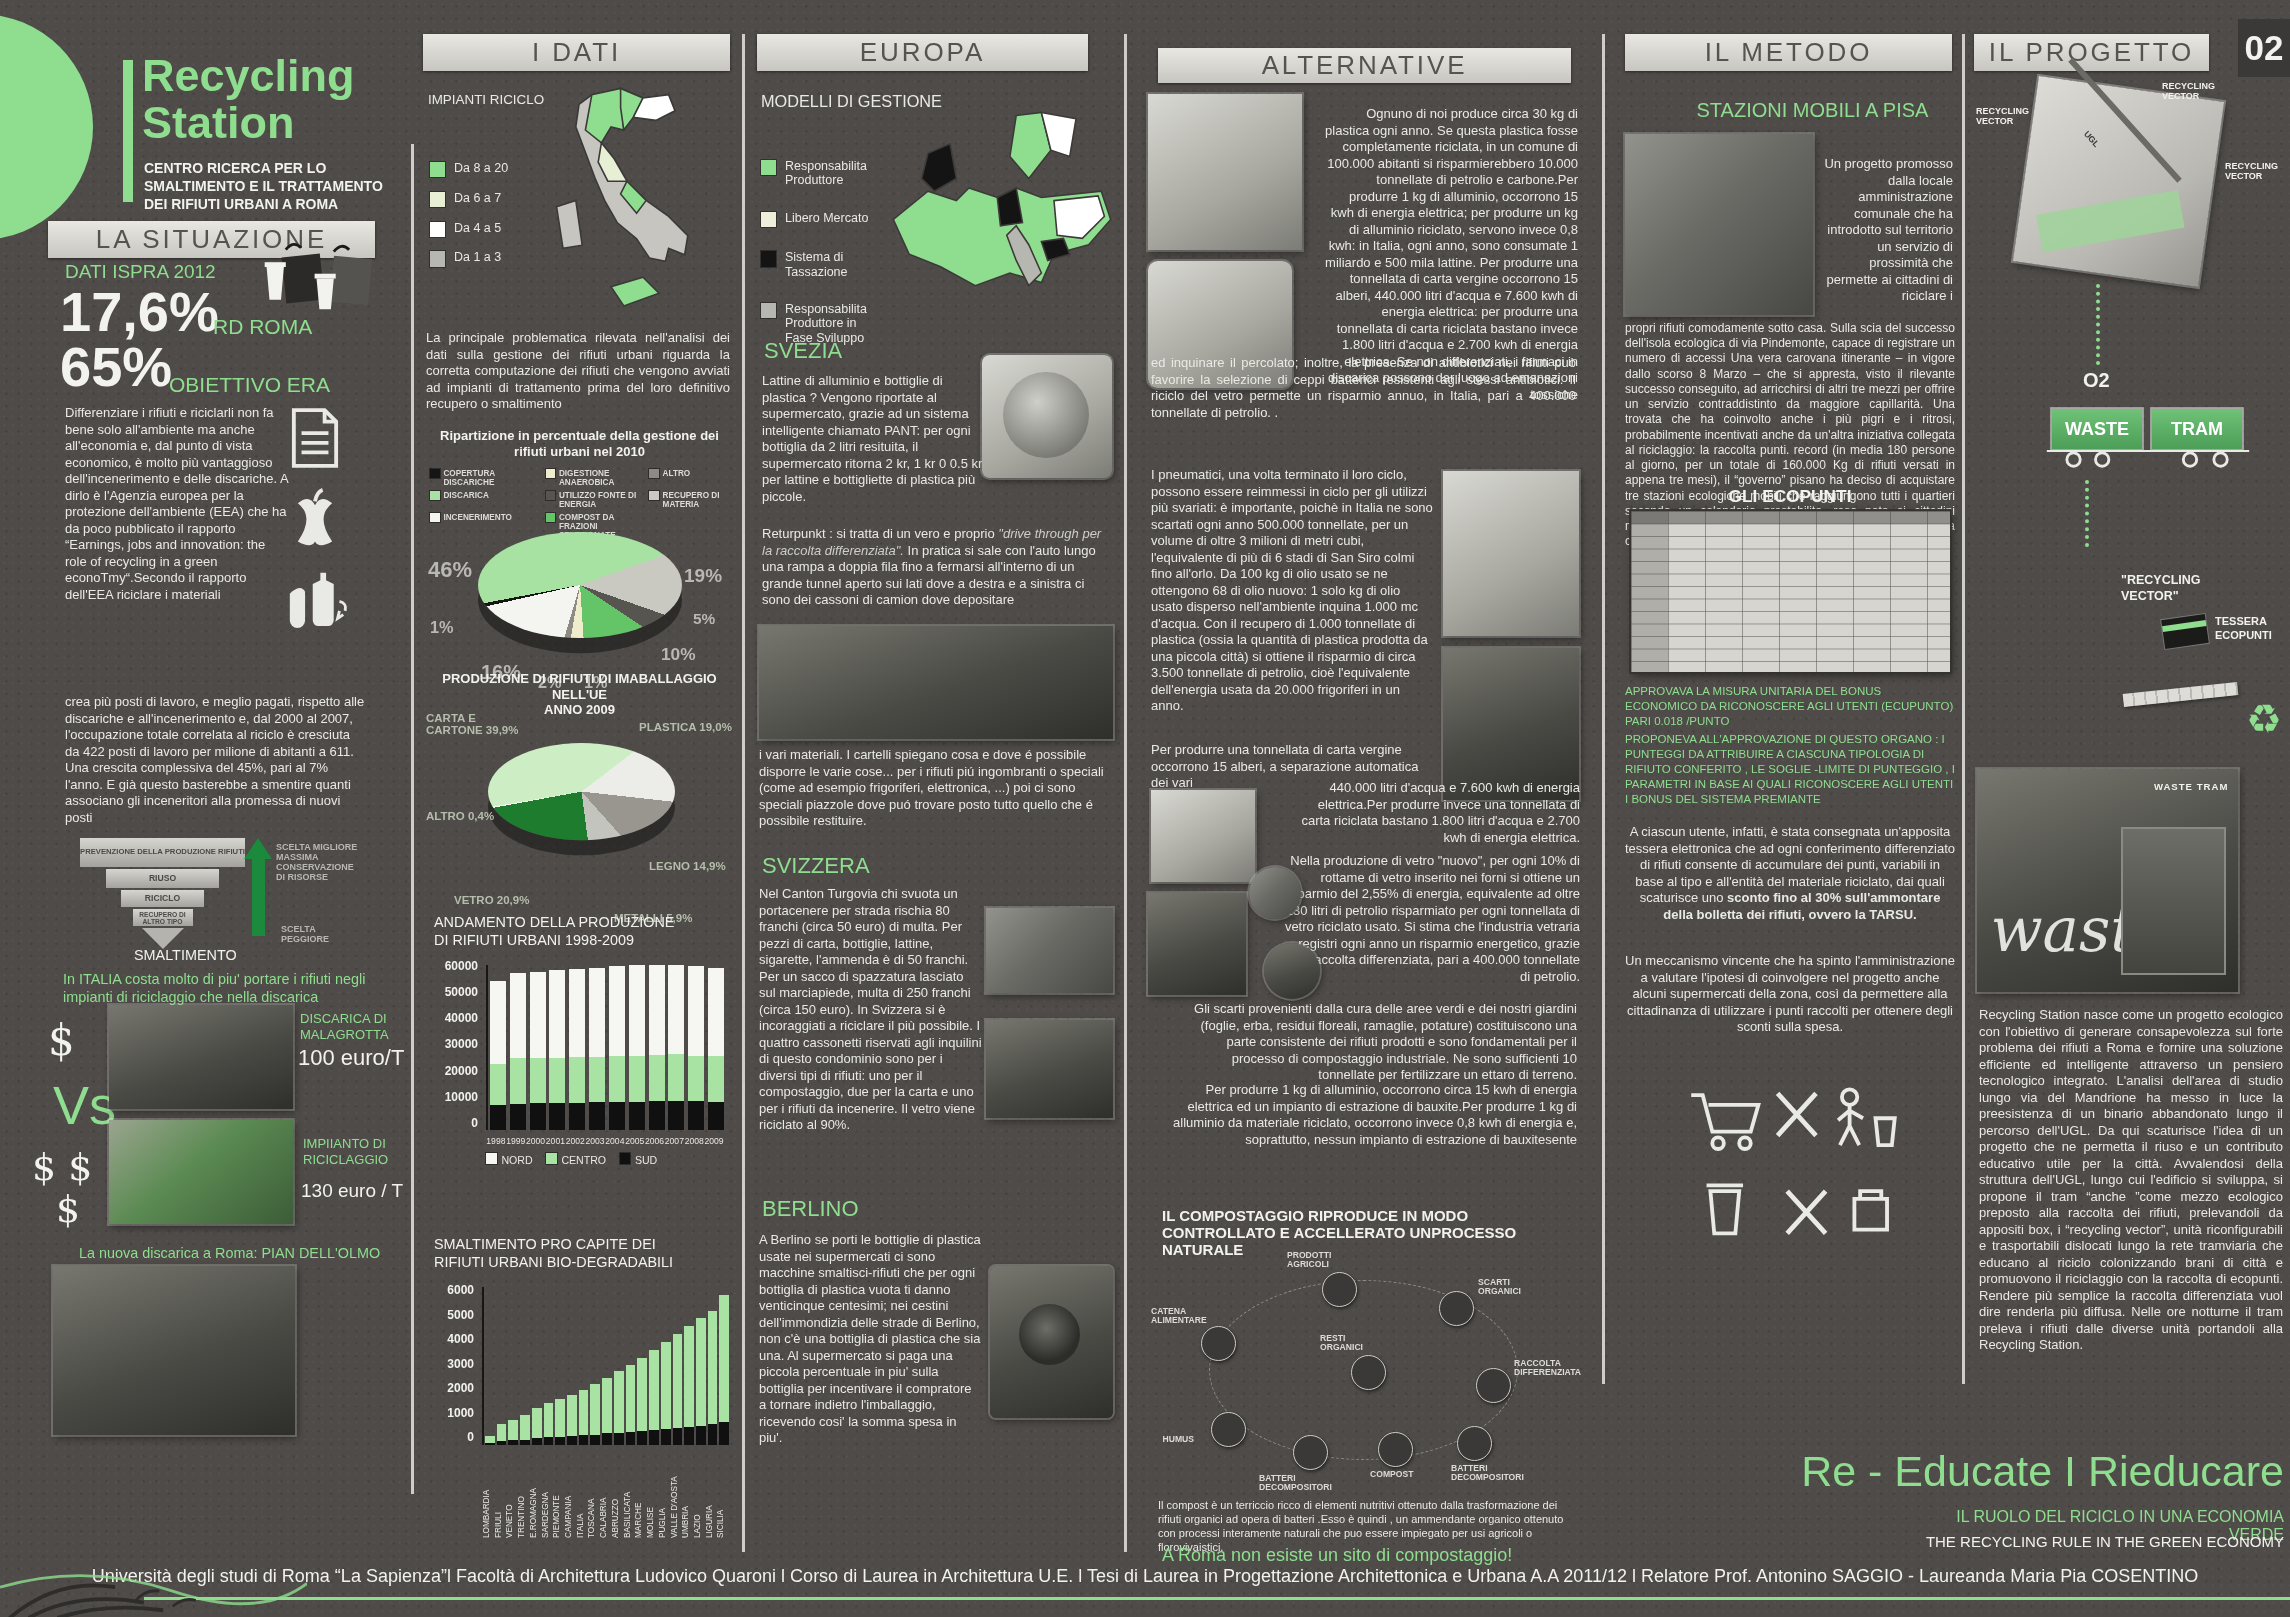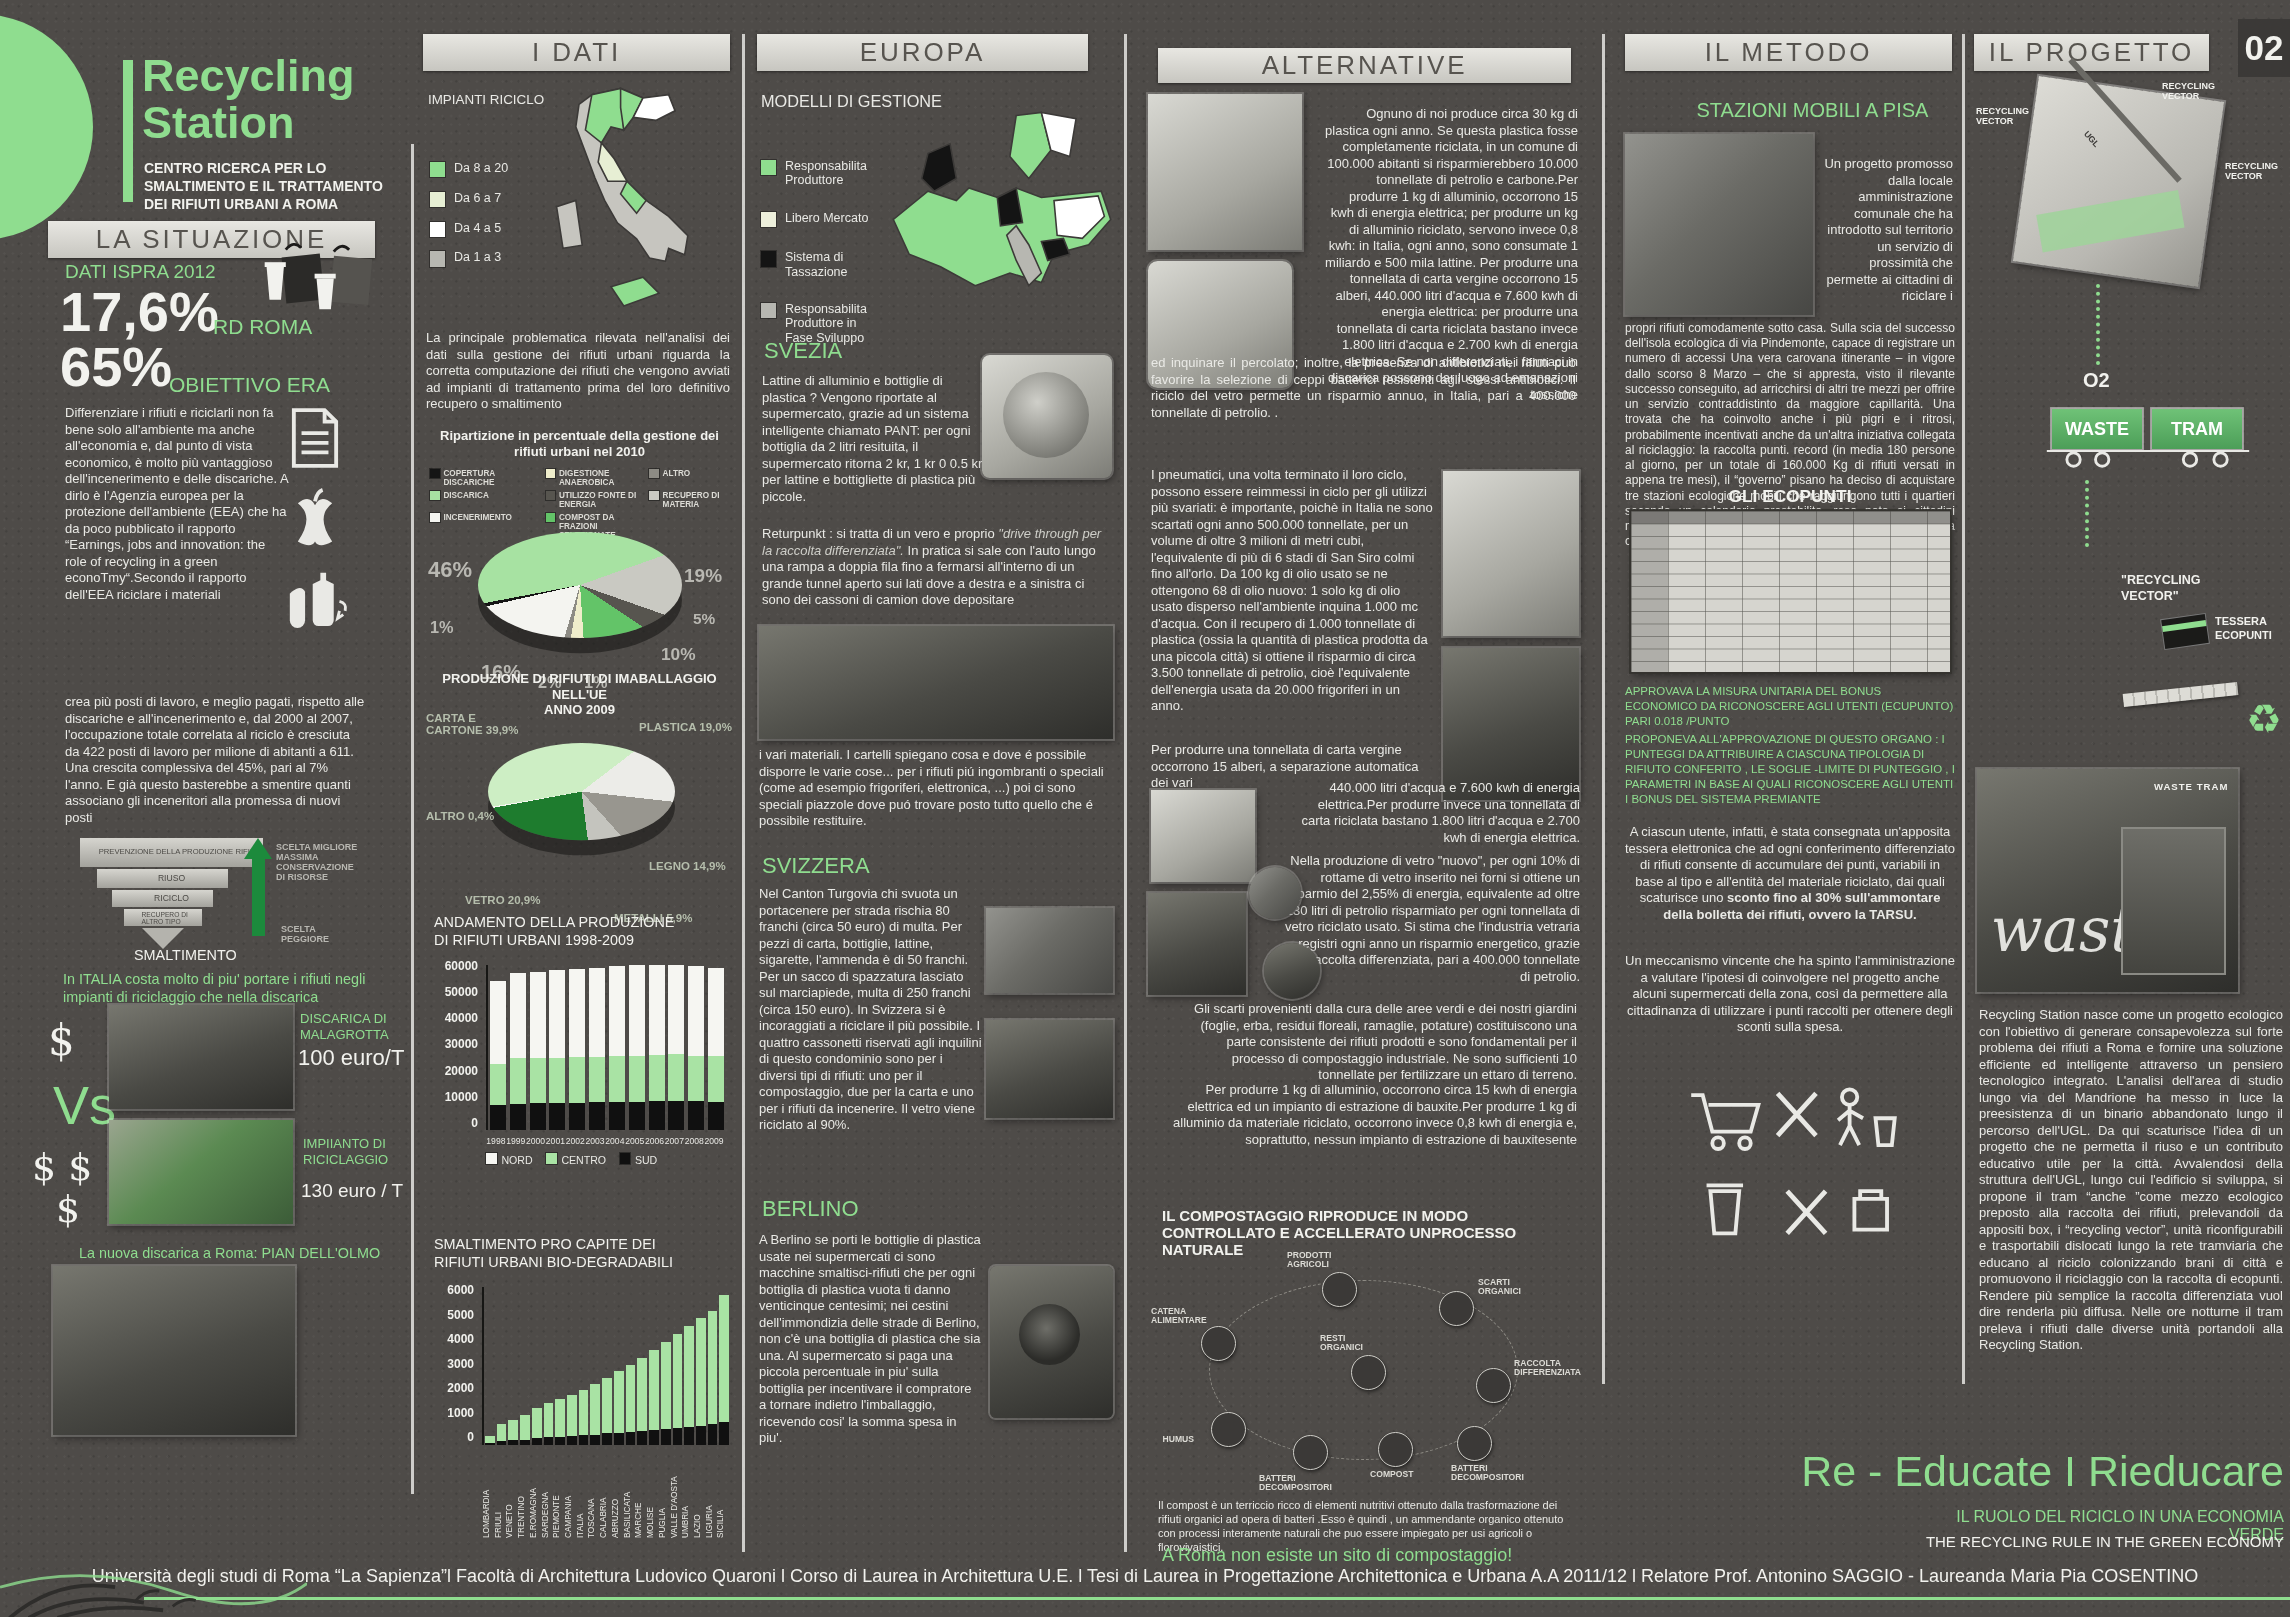--- a/index.html
+++ b/index.html
@@ -42,22 +42,22 @@
   .chart .xlabels{position:absolute;display:flex;color:#e9e9e5;}
   .chart .xlabels div{flex:1;text-align:center;font-size:8.6px;}
   .chart .xlabels.vert div{writing-mode:vertical-rl;transform:rotate(180deg);font-size:8.2px;
     height:88px;text-align:left;overflow:hidden;}
   .chart-legend{display:flex;gap:13.4px;align-items:center;font-size:10.6px;color:#e9e9e5;}
   .chart-legend .lg-sw{display:inline-block;width:10.6px;height:10.6px;margin-right:4.8px;box-shadow:0 0 0 1px rgba(0,0,0,.4);}
   .pie-legend{display:grid;grid-auto-flow:column;grid-template-rows:repeat(3,auto);column-gap:9.6px;}
   .pie-legend .lg-item{display:flex;align-items:flex-start;font-size:8.2px;font-weight:bold;color:#dddcd6;margin:1.9px 0;line-height:1.1;}
   .pie-legend .lg-sw{flex:none;display:inline-block;width:9.6px;height:9.6px;margin-right:3.8px;box-shadow:0 0 0 1px rgba(0,0,0,.4);}
   
-  .pyr{background:linear-gradient(#d6d5cf,#a3a29c);color:#4c4a46;font-weight:normal;
-    margin:0 auto 1.9px auto;display:flex;align-items:center;justify-content:center;line-height:1.05;padding-left:18px;}
+  .pyr{background:linear-gradient(#d6d5cf,#a3a29c);color:#4c4a46;font-weight:bold;text-align:center;
+    margin:0 auto 1.9px auto;display:flex;align-items:center;justify-content:center;line-height:1.05;}
   
   .node{position:absolute;width:33px;height:33px;border-radius:50%;background:#3b3937;
     border:1.9px solid #cfcec8;box-shadow:1px 1.9px 3.8px rgba(0,0,0,.5);}
   .node-lab{position:absolute;font-size:8.6px;font-weight:bold;color:#dddcd6;line-height:1.1;}
   .greenbox{background:linear-gradient(#6fc277,#4c9e58);color:#fff;font-weight:bold;text-align:center;
     box-shadow:0 0 0 1.9px rgba(255,255,255,.5);}
   .card{background:#1b1b19;box-shadow:0 0 0 1px #777;}
   .tbl{background:#d6d5cf;
     background-image:linear-gradient(rgba(90,90,85,.55) 1px,transparent 1px),
                      linear-gradient(90deg,rgba(90,90,85,.55) 1px,transparent 1px);
@@ -242,21 +242,21 @@
 
   <div class="abs wbold c pre" style="left:428px;top:671px;width:303px;font-size:13px;text-align:center;line-height:1.2">PRODUZIONE DI RIFIUTI DI IMABALLAGGIO NELL'UE
 ANNO 2009</div>
   <div class="abs" style="left:426px;top:706px;width:307px;height:235px">
     <div class="pie-disc" style="left: 62px; top: 37px; width: 187px; height: 187px; background: conic-gradient(from 252deg, rgb(205, 238, 196) 0deg, rgb(205, 238, 196) 142.22deg, rgb(236, 236, 232) 142.22deg, rgb(236, 236, 232) 209.94deg, rgb(152, 150, 143) 209.94deg, rgb(152, 150, 143) 263.05deg, rgb(196, 196, 190) 263.05deg, rgb(196, 196, 190) 284.08deg, rgb(30, 124, 46) 284.08deg, rgb(30, 124, 46) 358.57deg, rgb(246, 246, 242) 358.57deg, rgb(246, 246, 242) 360deg);"></div>
     <span class="pie-lab pre" style="left:0px;top:5.8px;font-size:11.5px;color:#b5beac">CARTA E
 CARTONE 39,9%</span>
     <span class="pie-lab" style="left:213px;top:15.4px;font-size:11.5px;color:#b5beac">PLASTICA 19,0%</span>
     <span class="pie-lab" style="left:223px;top:154px;font-size:11.5px;color:#b5beac">LEGNO 14,9%</span>
     <span class="pie-lab" style="left:188px;top:206px;font-size:11.5px;color:#b5beac">METALLI 5,9%</span>
-    <span class="pie-lab" style="left:39px;top:188px;font-size:11.5px;color:#b5beac">VETRO 20,9%</span>
+    <span class="pie-lab" style="left:28px;top:188px;font-size:11.5px;color:#b5beac">VETRO 20,9%</span>
     <span class="pie-lab" style="left:0px;top:104px;font-size:11.5px;color:#b5beac">ALTRO 0,4%</span>
   </div>
 
   <div class="abs pre" style="left:434px;top:913px;width:293px;font-size:14.4px;color:#f2f2ee;line-height:1.25">ANDAMENTO DELLA PRODUZIONE
 DI    RIFIUTI URBANI 1998-2009</div>
   <div class="abs chart" style="left:428px;top:959px;width:306px;height:231px">
     <div class="yaxis" style="left:0;top:0;width:50px;height:171px">
         <div>60000</div>
         <div>50000</div>
         <div>40000</div>

